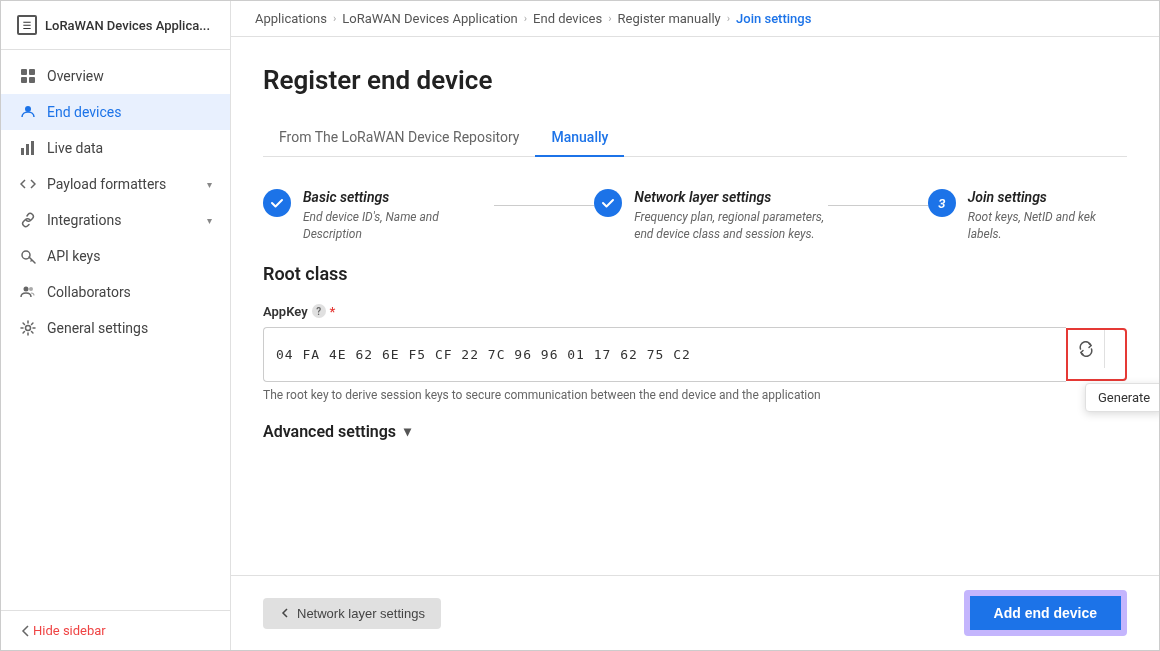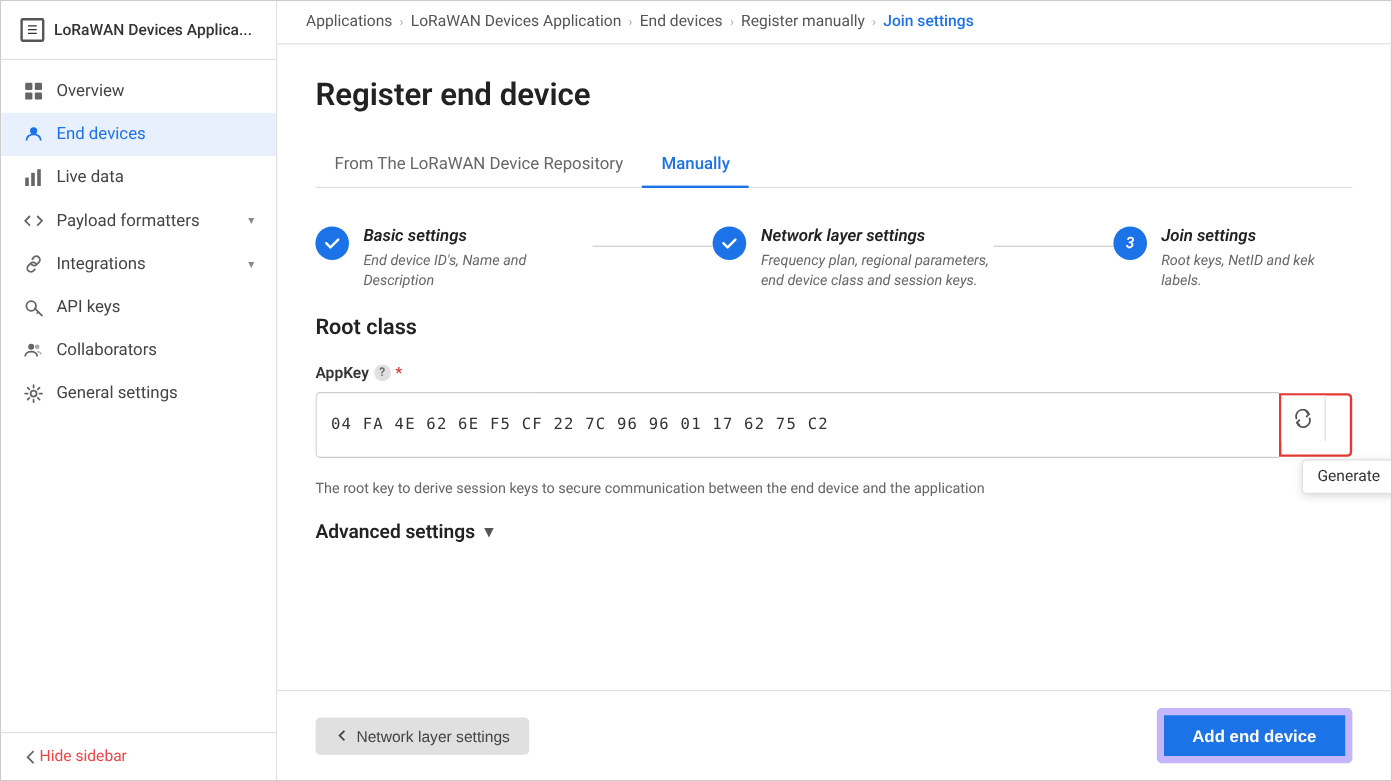--- a/index.html
+++ b/index.html
@@ -53,21 +53,21 @@
     .field-label { font-size: 13px; font-weight: 600; color: #333; margin-bottom: 8px; display: flex; align-items: center; gap: 4px; }
     .field-label .required { color: #e53935; }
     .field-label .help-icon { width: 14px; height: 14px; border-radius: 50%; background: #e0e0e0; color: #666; font-size: 10px; display: flex; align-items: center; justify-content: center; cursor: pointer; }
     .appkey-row { display: flex; align-items: center; gap: 0; }
     .appkey-input { border: 1px solid #ccc; border-right: none; padding: 8px 12px; font-family: monospace; font-size: 13px; color: #333; background: #fff; flex: 1; height: 55px; letter-spacing: 1px; border-radius: 4px 0 0 4px; }
     .appkey-btn-group { display: flex; border: 2px solid #e53935; border-radius: 0 4px 4px 0; }
     .appkey-btn { height: 38px; padding: 0 10px; background: #fff; border: none; border-right: 1px solid #e0e0e0; cursor: pointer; display: flex; align-items: center; justify-content: center; font-size: 16px; color: #555; }
     .appkey-btn:last-child { border-right: none; }
     .generate-dropdown { position: relative; display: flex; align-items: center; }
     .generate-label { font-size: 13px; color: #333; padding: 0 10px; height: 49px; display: flex; align-items: center; cursor: pointer; }
-    .field-hint { font-size: 12px; color: #666; margin-top: 18px; }
+    .field-hint { font-size: 12px; color: #666; margin-top: 6px; }
 
     
     .generate-popup { position: absolute; top: 110%; left: -20px; background: #fff; border: 1px solid #e0e0e0; border-radius: 4px; box-shadow: 0 2px 8px rgba(0,0,0,0.15); padding: 6px 12px; font-size: 13px; color: #333; white-space: nowrap; z-index: 10; }
 
     
     .advanced-toggle { display: flex; align-items: center; gap: 8px; font-size: 16px; font-weight: 600; color: #222; cursor: pointer; margin-top: 20px; text-align: center; }
     .advanced-toggle .chevron { font-size: 14px; color: #555; }
 
     
     .footer-bar { padding: 14px 32px; border-top: 1px solid #e0e0e0; display: flex; align-items: center; justify-content: space-between; background: #fff; flex-shrink: 0; }

